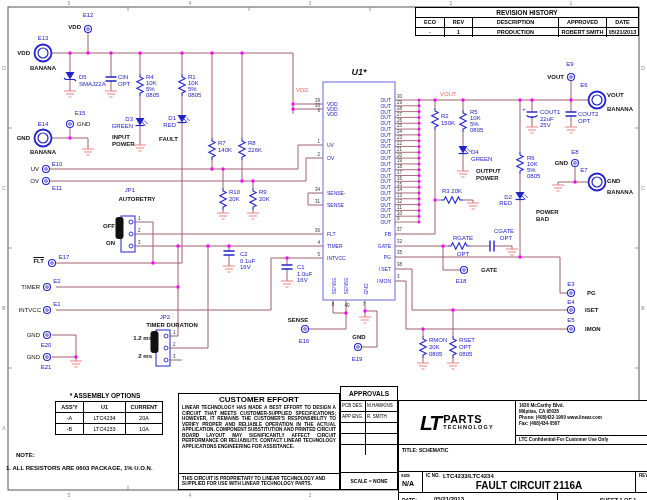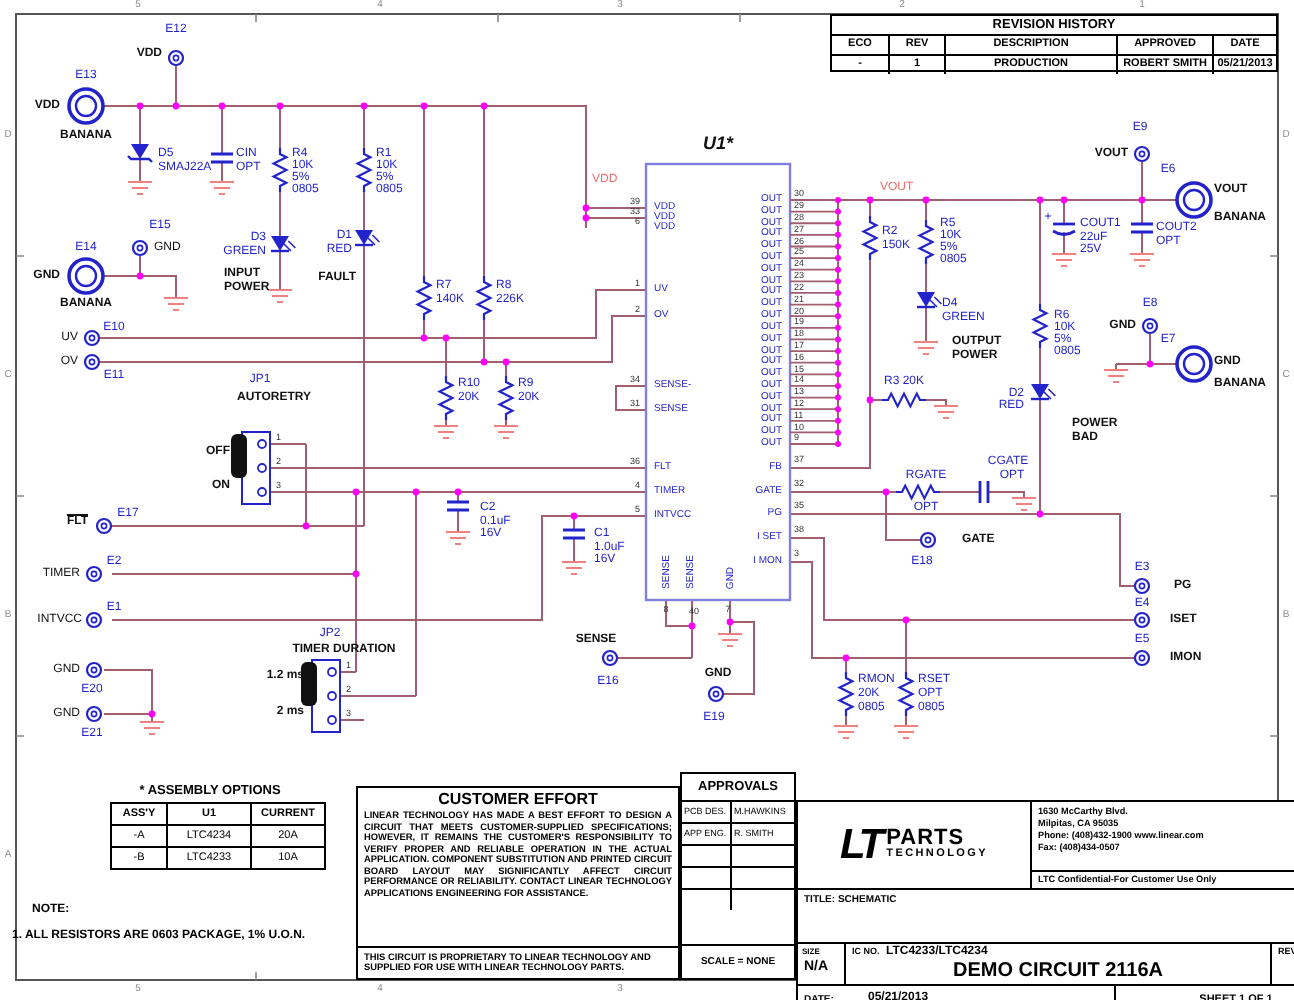--- a/index.html
+++ b/index.html
@@ -644,21 +644,21 @@
       <div class="tl">TITLE: SCHEMATIC</div>
     </div>
     <div class="row3">
       <div class="szc">
         <span class="sl">SIZE</span>
         <span class="sv">N/A</span>
       </div>
       <div class="icc">
         <span class="icl">IC NO.</span>
         <span class="icv">LTC4233/LTC4234</span>
-        <div class="demo">DEMO CIRCUIT 2116A</div>
+        <div class="demo">FAULT CIRCUIT 2116A</div>
       </div>
       <div class="rvc">
         <span class="rl">REV.</span>
         <span class="rv">1</span>
       </div>
     </div>
     <div class="row4">
       <div class="dtc">
         <span class="dtl">DATE:</span>
         <span class="dtv">05/21/2013</span>

